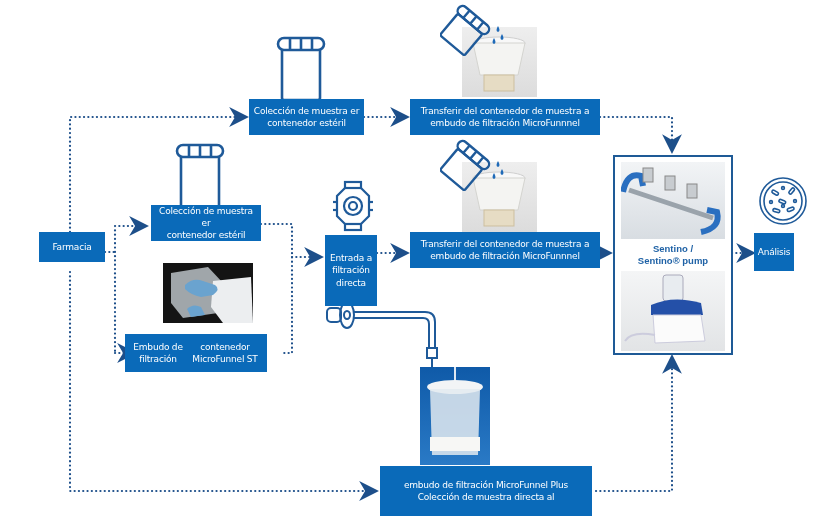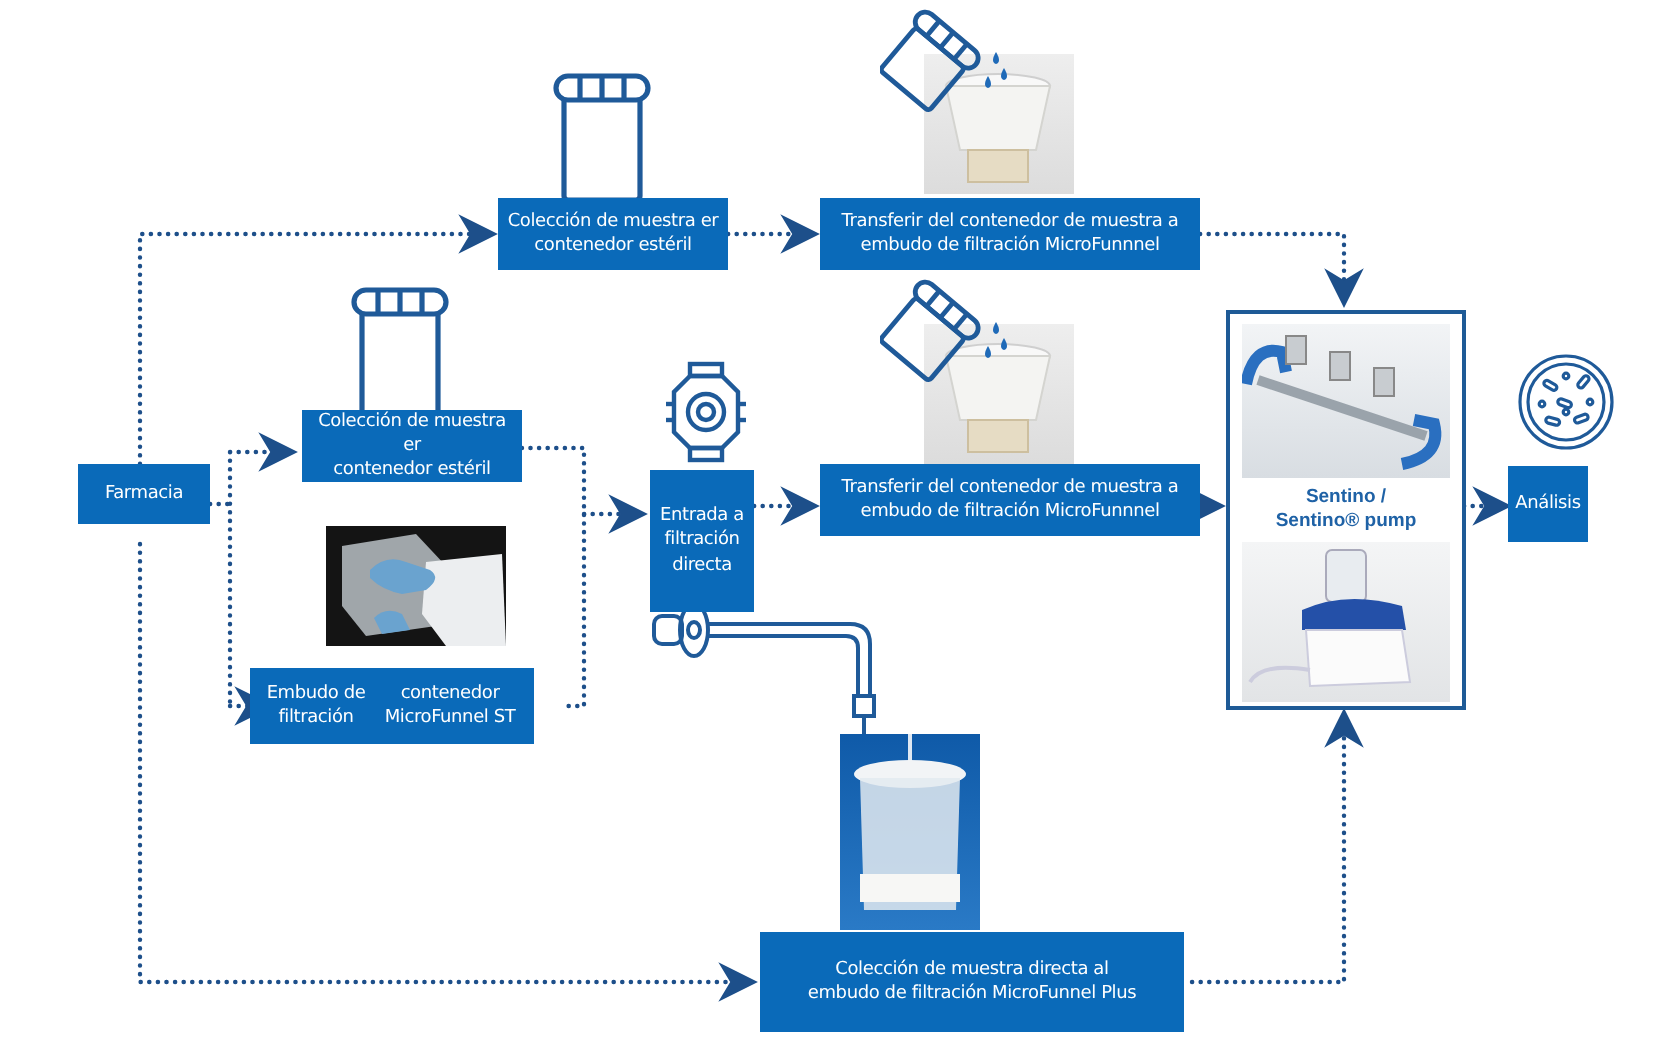--- a/index.html
+++ b/index.html
@@ -233,17 +233,17 @@
   <div class="box" style="left:410px;top:232px;width:190px;height:36px;flex-direction:column;">
     <span>Transferir del contenedor de muestra a</span>
     <span>embudo de filtración MicroFunnnel</span>
   </div>
 
   <div class="box" style="left:754px;top:233px;width:40px;height:38px;">
     <span>Análisis</span>
   </div>
 
   <div class="box" style="left:380px;top:466px;width:212px;height:50px;flex-direction:column;">
+    <span>embudo de filtración MicroFunnel Plus</span>
     <span>Colección de muestra directa al</span>
-    <span>embudo de filtración MicroFunnel Plus</span>
   </div>
 
 </div>
 
 </body></html>

